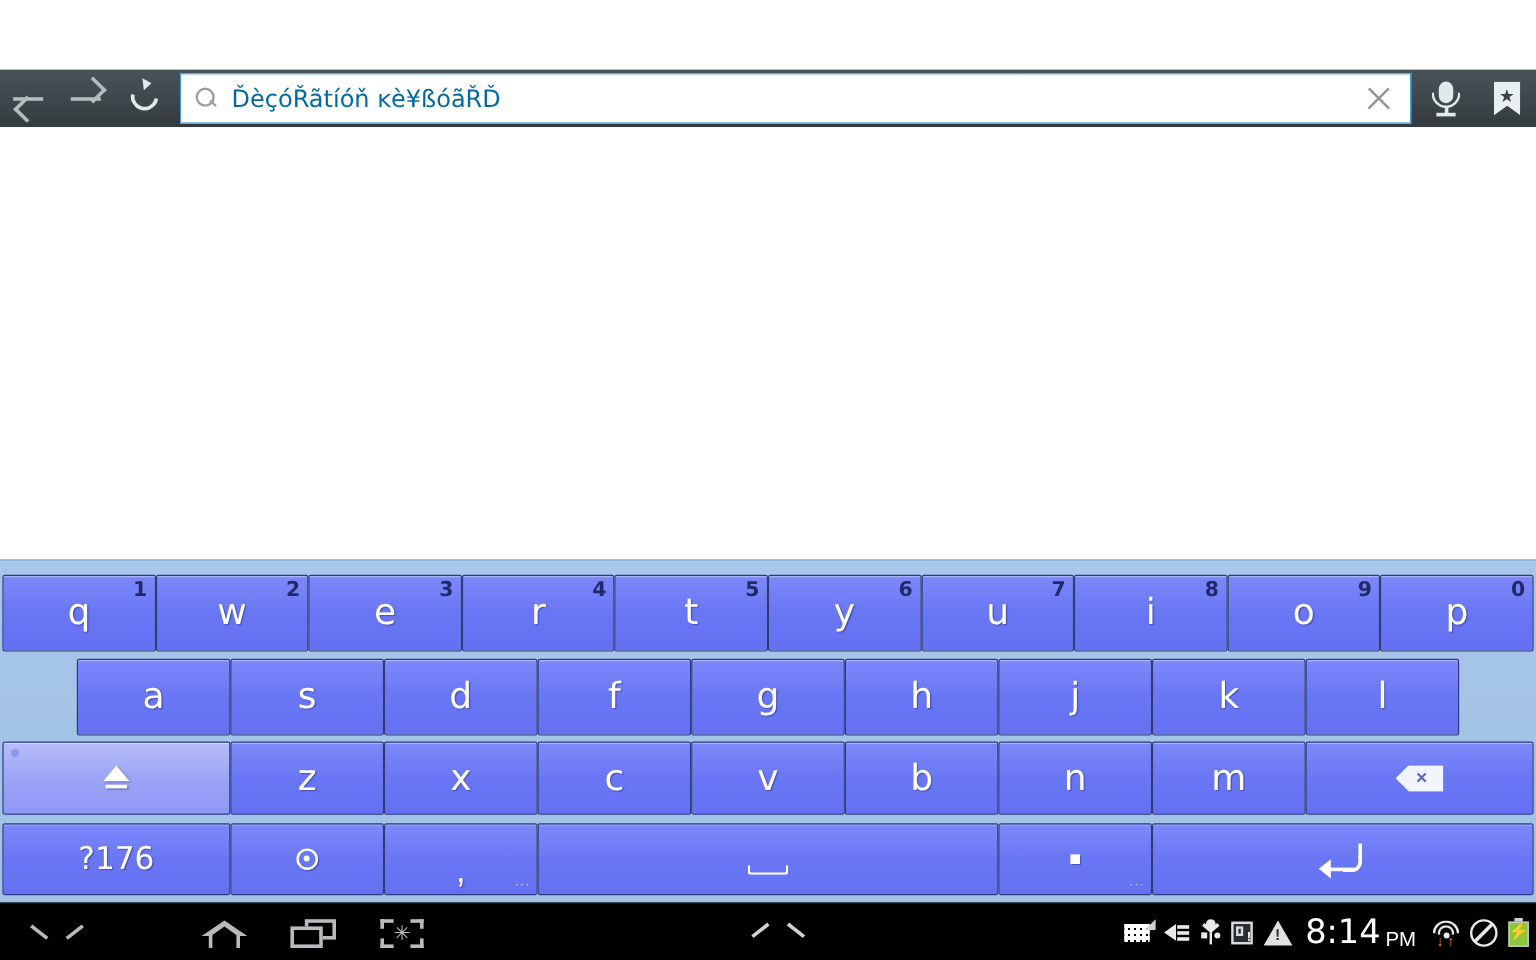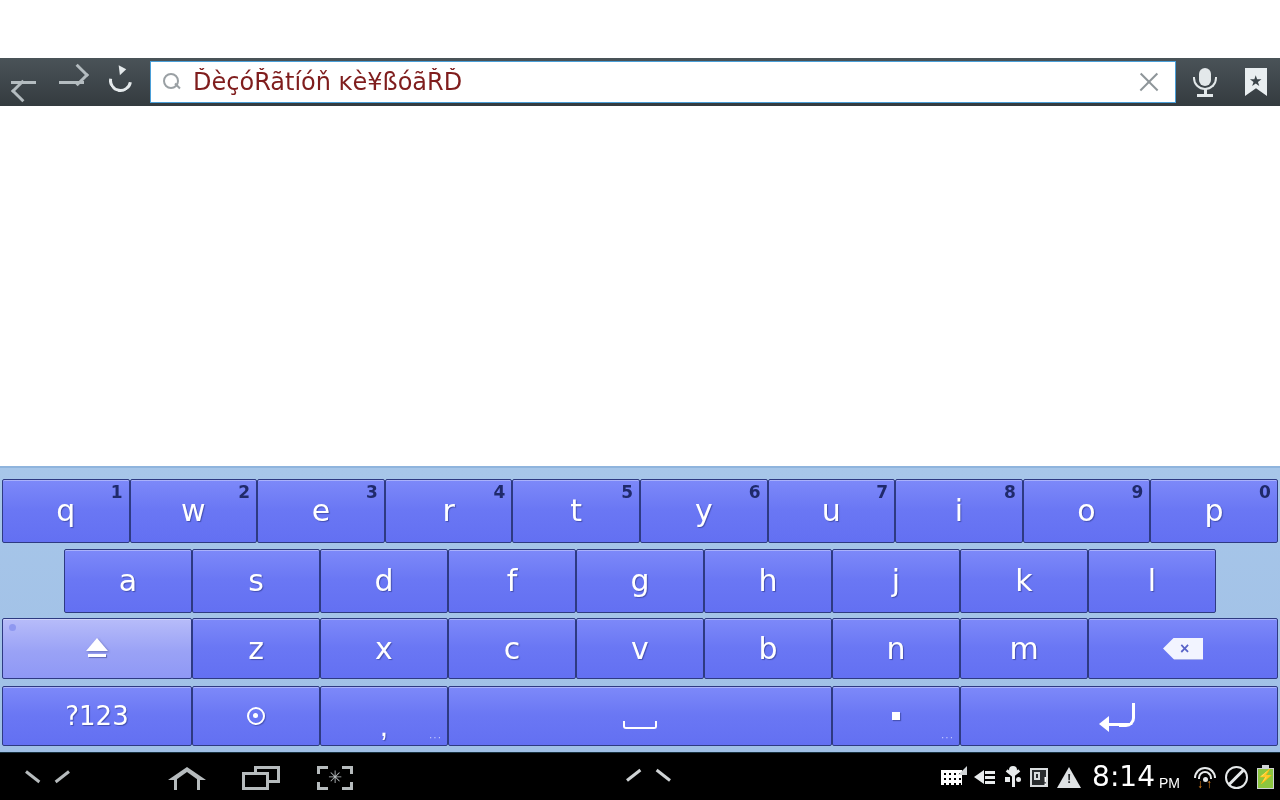--- a/index.html
+++ b/index.html
@@ -137,21 +137,21 @@
   .url-search-icon::before {
     content: ""; position: absolute; left: 2px; top: 2px; width: 12px; height: 12px;
     border: 2px solid #9aa0a4; border-radius: 50%;
   }
   .url-search-icon::after {
     content: ""; position: absolute; left: 13px; top: 14px; width: 7px; height: 2px;
     background: #9aa0a4; transform: rotate(45deg);
   }
   .url-text {
     flex: 1 1 auto; margin-left: 10px;
-    font-size: 24px; color: #7f1d1d;
+    font-size: 20px; color: #0369a1;
     white-space: nowrap; overflow: hidden;
     font-family: "DejaVu Sans", sans-serif;
   }
   .url-clear { flex: 0 0 48px; width: 48px; height: 40px; position: relative; cursor: pointer; }
   .url-clear::before, .url-clear::after {
     content: ""; position: absolute; left: 12px; top: 19px; width: 24px; height: 2.4px;
     background: #8e9599;
   }
   .url-clear::before { transform: rotate(45deg); }
   .url-clear::after  { transform: rotate(-45deg); }
@@ -432,21 +432,21 @@
     border-color: transparent transparent #dfe2e4 transparent;
   }
   .warn-bang {
     position: absolute; left: 0; right: 0; top: 6px; text-align: center;
     color: #2a2d2f; font-size: 13px; font-weight: bold; line-height: 12px;
   }
   .clock {
     color: #ffffff; font-size: 28px; line-height: 28px;
     font-family: "DejaVu Sans", sans-serif; margin-left: 11px;
   }
-  .ampm { color: #ffffff; font-size: 14px; margin-left: 2px; margin-top: 12px; }
+  .ampm { color: #ffffff; font-size: 17px; margin-left: 2px; margin-top: 12px; }
 
   .wifi-icon { width: 22px; height: 22px; position: relative; }
   .wifi-arc {
     position: absolute; border: 2.4px solid #e6e9ea; border-bottom: none;
     border-top-left-radius: 20px; border-top-right-radius: 20px;
   }
   .wifi-arc.a3 { left: 0;   top: 1px;  width: 22px; height: 11px; }
   .wifi-arc.a2 { left: 4px; top: 5px;  width: 14px; height: 8px;  }
   .wifi-dot {
     position: absolute; left: 8.5px; top: 11px; width: 5px; height: 5px;
@@ -619,21 +619,21 @@
         </div>
       <div class="key" style="flex:0 0 190px; margin-right:2px;">
         <span class="bksp-glyph">
             <span class="bksp-x">×</span>
           </span>
       </div>
     </div>
 
     <div class="krow r4">
       <div class="key" style="flex:0 0 190px; margin-left:2px;">
-        <span class="key-label" style="font-size:26px;">?123</span>
+        <span class="key-label" style="font-size:26px;">?176</span>
       </div>
       <div class="key" style="flex:0 0 128px;">
         <span class="emoji-glyph"></span>
       </div>
       <div class="key" style="flex:0 0 128px;">
         <span class="comma-label">,</span>
         <span class="key-dots">···</span>
       </div>
       <div class="key space" style="flex:0 0 384px;">
         <span class="space-bar-glyph"></span>

